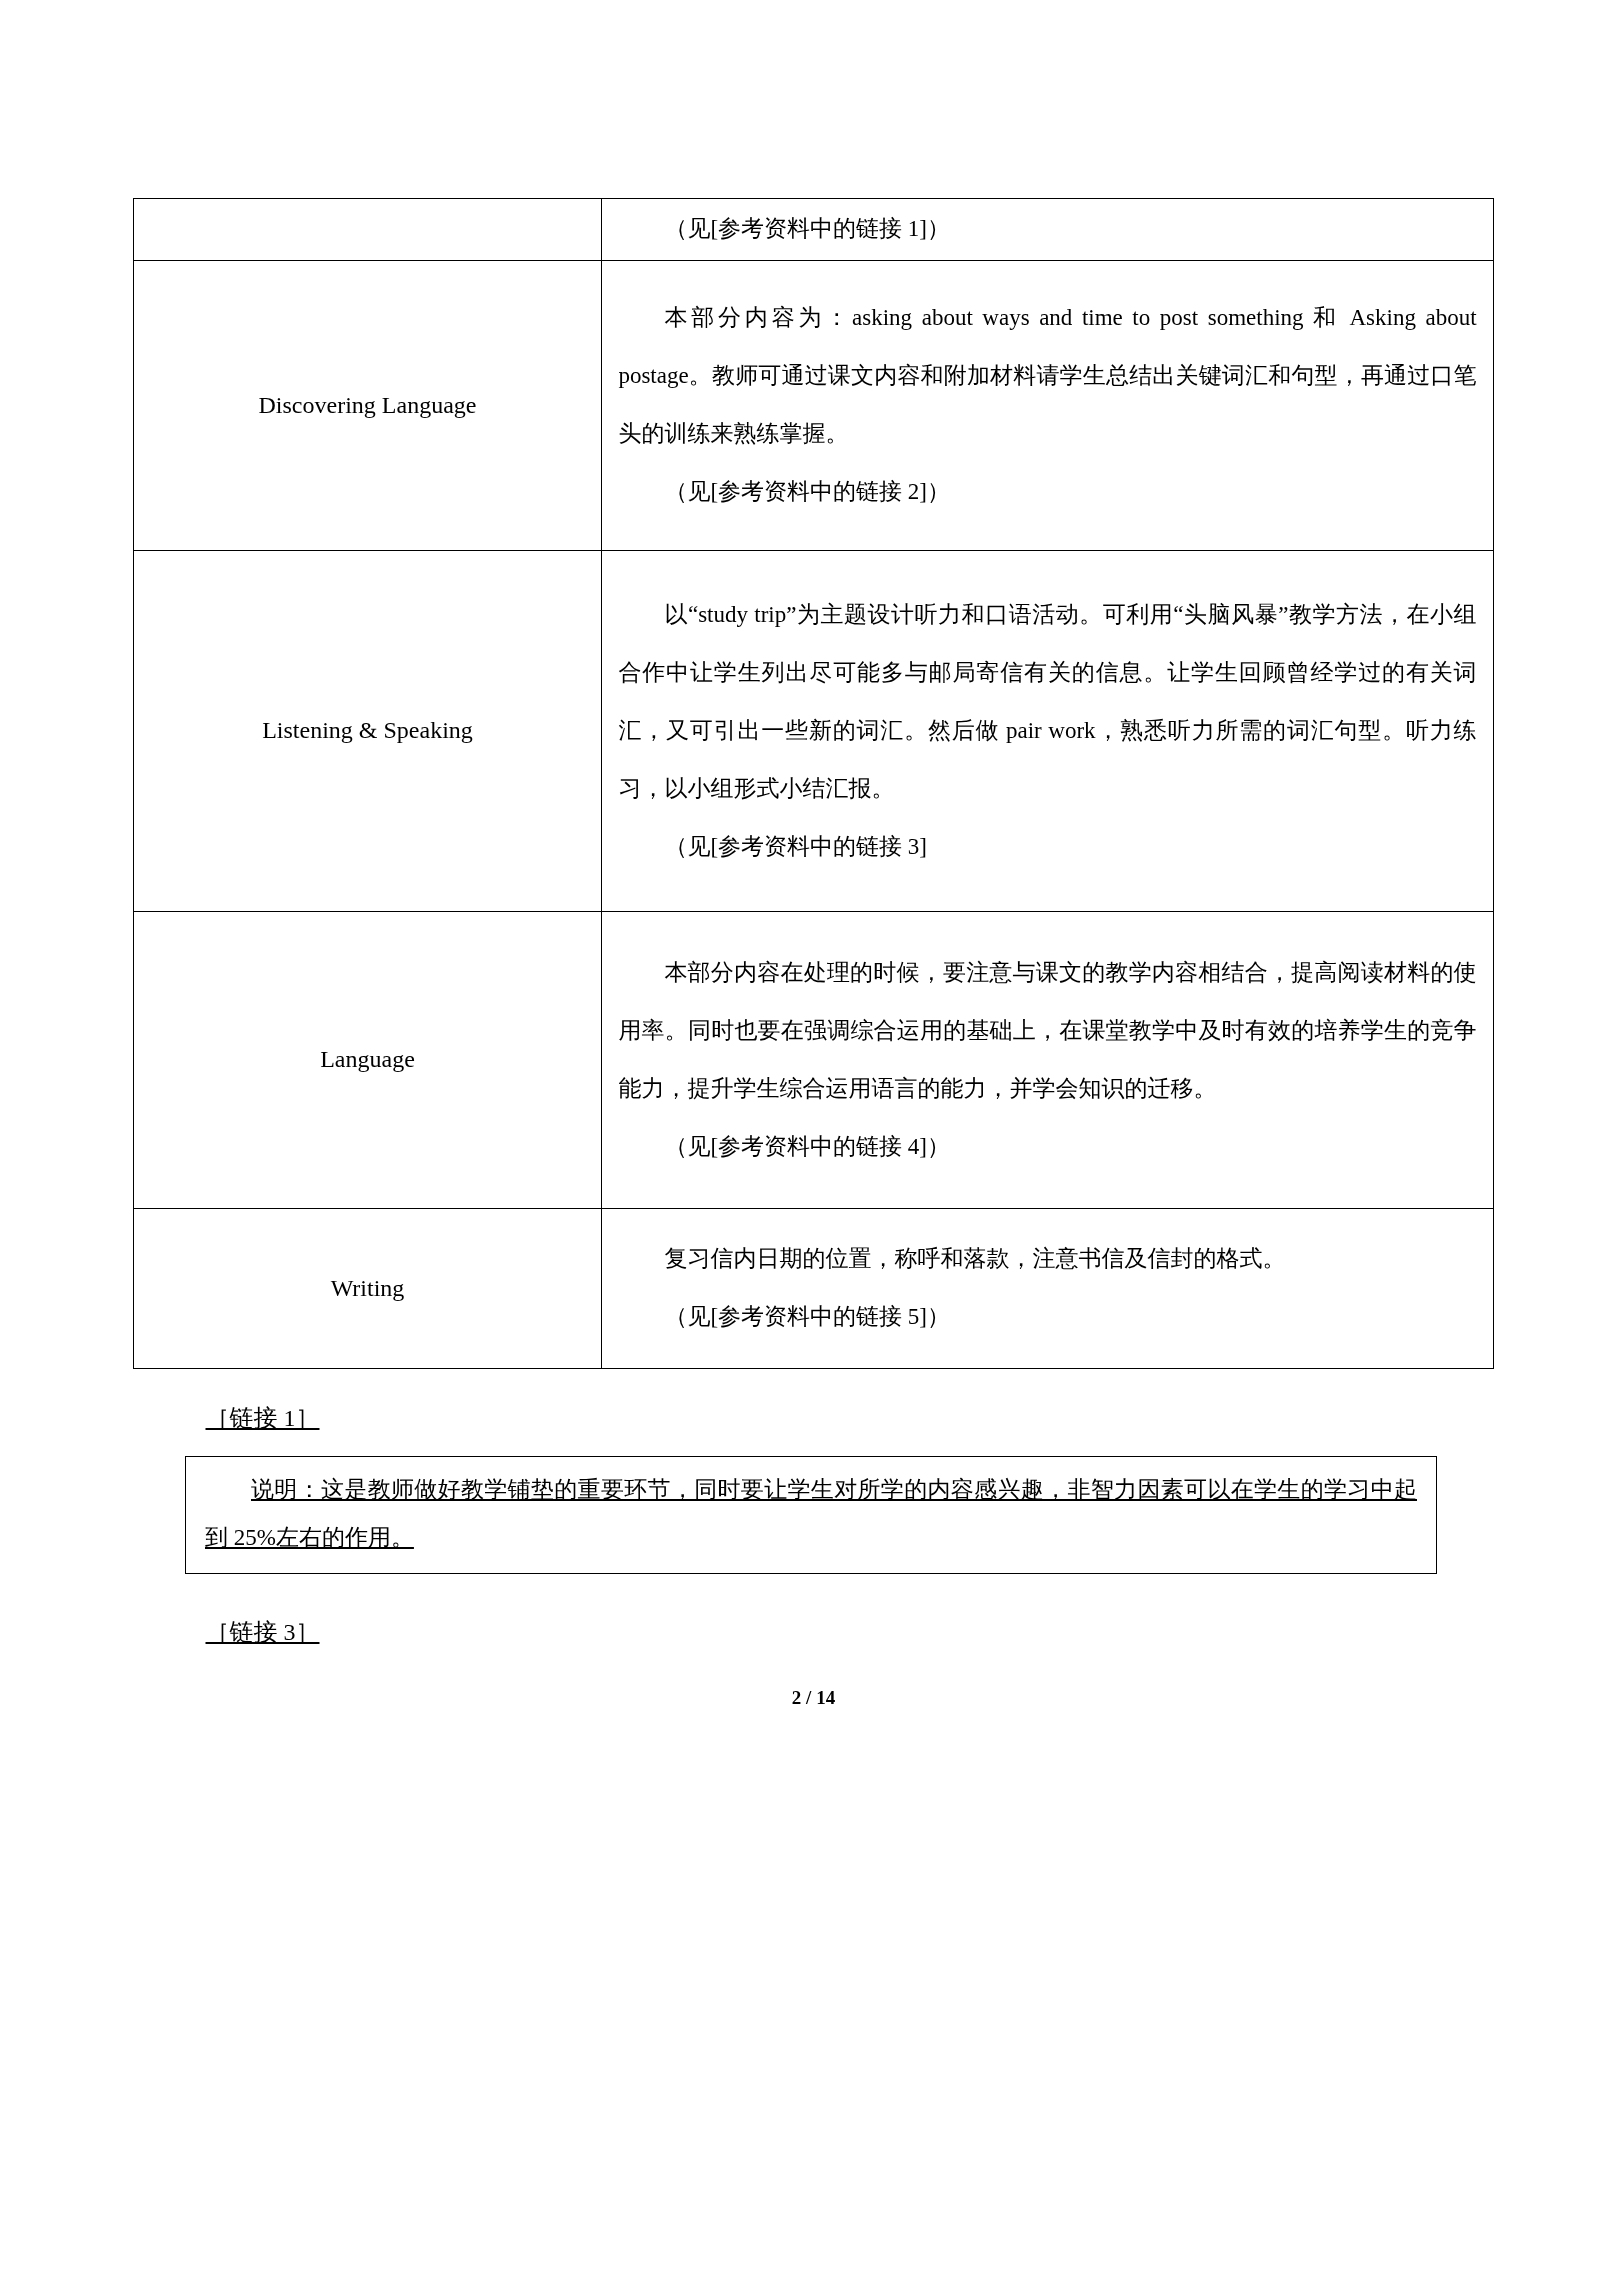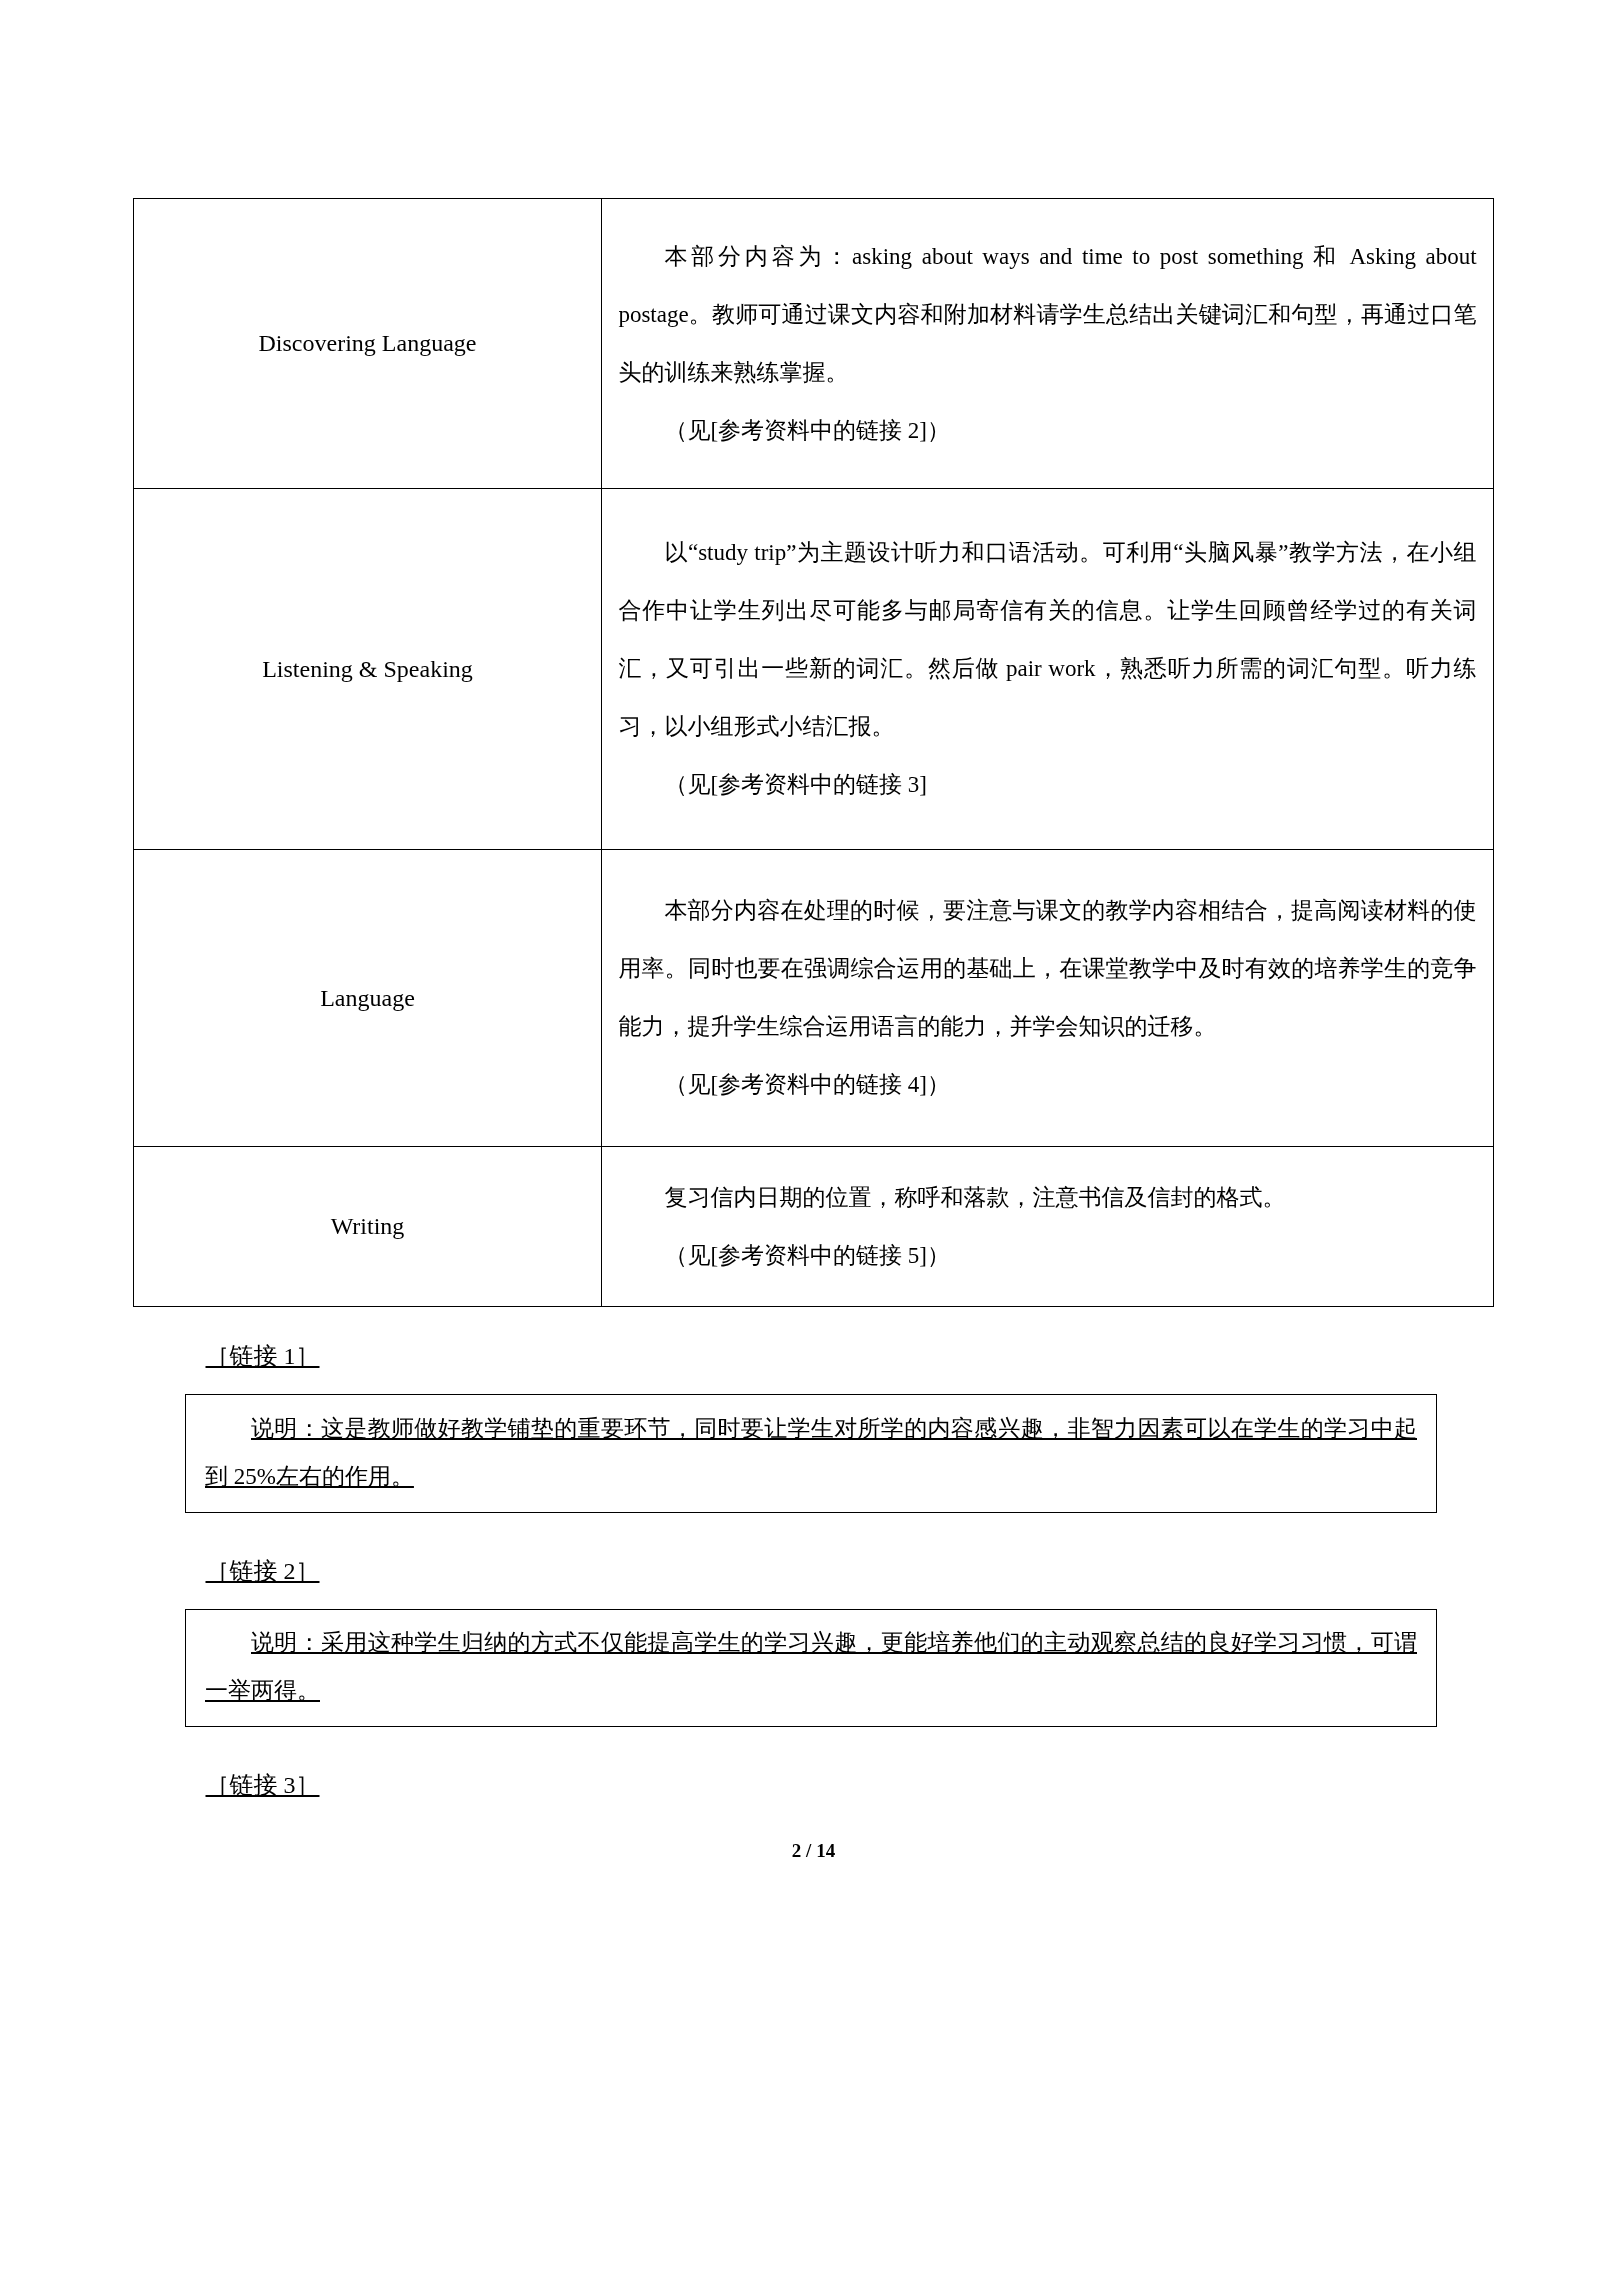--- a/index.html
+++ b/index.html
@@ -90,20 +90,26 @@
   }
 </style>
 </head>
 <body>
 
 <div class="page">
   <div class="content">
 
     <table class="plan">
       <tbody>
+        <tr class="r0">
+          <td class="label-cell"></td>
+          <td class="content-cell">
+            <p class="cell-note">（见[参考资料中的链接 1]）</p>
+          </td>
+        </tr>
 
         <tr class="r1">
           <td class="label-cell">Discovering Language</td>
           <td class="content-cell">
             <p class="cell-body">本部分内容为：asking about ways and time to post something 和 Asking about postage。教师可通过课文内容和附加材料请学生总结出关键词汇和句型，再通过口笔头的训练来熟练掌握。</p>
             <p class="cell-note">（见[参考资料中的链接 2]）</p>
           </td>
         </tr>
 
         <tr class="r2">
@@ -134,26 +140,20 @@
 
     <div class="links">
 
       <section class="link-section">
         <p class="link-title">［链接 1］</p>
         <div class="link-box">
           <p class="link-body">说明：这是教师做好教学铺垫的重要环节，同时要让学生对所学的内容感兴趣，非智力因素可以在学生的学习中起到 25%左右的作用。</p>
         </div>
       </section>
 
-      <section class="link-section">
-        <p class="link-title">［链接 2］</p>
-        <div class="link-box">
-          <p class="link-body">说明：采用这种学生归纳的方式不仅能提高学生的学习兴趣，更能培养他们的主动观察总结的良好学习习惯，可谓一举两得。</p>
-        </div>
-      </section>
 
       <section class="link-section">
         <p class="link-title">［链接 3］</p>
       </section>
 
     </div>
 
     <div class="footer">2 / 14</div>
 
   </div>

